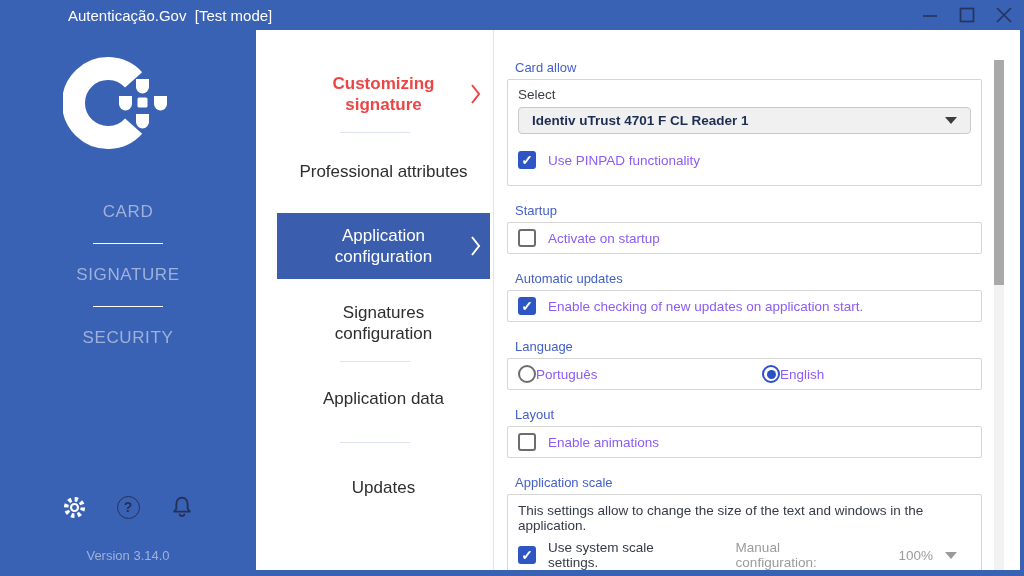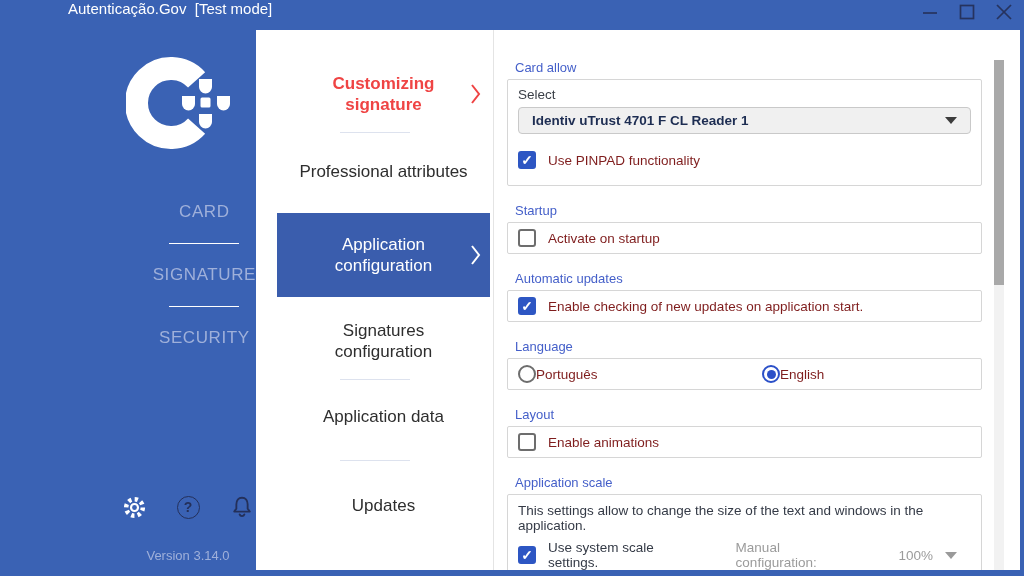--- a/index.html
+++ b/index.html
@@ -1,63 +1,63 @@
 <!DOCTYPE html>
 <html><head>
 <meta charset="utf-8">
 <style>
   * { margin:0; padding:0; box-sizing:border-box; }
   html,body { width:1024px; height:576px; overflow:hidden; }
   body { font-family:"Liberation Sans", sans-serif; background:#fff; }
   .app { width:1024px; height:576px; display:flex; flex-direction:column; }
 
   
-  .titlebar { height:30px; background:#3a62b4; display:flex; align-items:flex-start; flex:0 0 30px; }
+  .titlebar { height:30px; background:#3a62b4; display:flex; align-items:center; flex:0 0 30px; }
   .title { color:#fff; font-size:15px; padding-left:68px; white-space:pre; }
   .win-controls { margin-left:auto; display:flex; align-items:center; gap:13px; padding-right:8px; }
   .win-btn { background:none; border:none; width:24px; height:24px; display:flex; align-items:center; justify-content:center; cursor:pointer; }
   .win-btn svg { stroke:#26335e; stroke-width:1.7; fill:none; }
 
   
   .body { flex:1; display:flex; min-height:0; }
 
   
-  .sidebar { width:256px; flex:0 0 256px; background:#3a62b4; display:flex; flex-direction:column; align-items:flex-end; }
+  .sidebar { width:256px; flex:0 0 256px; background:#3a62b4; display:flex; flex-direction:column; align-items:center; }
   .logo { margin-top:24px; }
   .side-nav { margin-top:44px; text-align:center; }
   .side-item { color:#9fb0da; font-size:17px; letter-spacing:0.6px; line-height:20px; cursor:pointer; }
   .side-div { width:70px; height:1px; background:#ffffff; margin:21px auto; }
   .side-bottom { margin-top:auto; display:flex; flex-direction:column; align-items:center; }
   .side-icons { display:flex; align-items:center; gap:26px; }
   .icon-btn { background:none; border:none; cursor:pointer; display:flex; align-items:center; justify-content:center; width:28px; height:28px; }
   .help-circle { width:23px; height:23px; border:1.8px solid #24305a; border-radius:50%; color:#24305a; font-size:14px; font-weight:bold; display:flex; align-items:center; justify-content:center; }
   .version { color:#9fb0da; font-size:13px; margin:27px 0 13px; }
 
   
   .main { flex:1; display:flex; min-width:0; border-right:4px solid #3a62b4; border-bottom:6px solid #3a62b4; background:#fff; }
 
   
   .menu { width:237px; flex:0 0 237px; padding-top:34px; }
   .menu-item { width:213px; margin-left:21px; display:flex; align-items:center; justify-content:center; text-align:center; position:relative; font-size:17px; color:#2e2e2e; line-height:21px; cursor:pointer; }
   .mi-label { max-width:172px; }
   .mi-2line { height:60px; }
   .mi-single { height:56px; }
   .menu-item.highlighted { color:#ef4444; font-weight:bold; }
-  .menu-item.selected { background:#3a5dad; color:#fff; height:84px; margin-top:12px; margin-bottom:14px; }
+  .menu-item.selected { background:#3a5dad; color:#fff; height:66px; margin-top:12px; margin-bottom:14px; }
   .chev { position:absolute; right:9px; top:50%; transform:translateY(-50%); display:flex; }
   .chev svg { stroke:currentColor; stroke-width:2; fill:none; }
   .menu-divider { width:70px; height:1px; background:#dde2ee; margin:8px auto; }
   .menu-divider.wide-gap { margin:16px auto; }
 
   
   .content { flex:1; position:relative; border-left:1px solid #e4e4e4; padding-top:30px; overflow:hidden; min-width:0; }
   .section { margin-bottom:17px; }
   .section-label { color:#445fc9; font-size:13px; margin:0 0 4px 21px; }
   .box { margin-left:13px; width:475px; background:#fff; border:1px solid #d6d6d6; border-radius:2px; }
-  .opt-row { display:flex; align-items:center; gap:12px; min-height:30px; padding:0 10px; font-size:13.5px; color:#7f1d1d; }
+  .opt-row { display:flex; align-items:center; gap:12px; min-height:30px; padding:0 10px; font-size:13.5px; color:#8b5cf6; }
 
   .checkbox { width:18px; height:18px; flex:0 0 18px; border:2px solid #6d6d6d; border-radius:3px; background:#fff; display:inline-flex; align-items:center; justify-content:center; cursor:pointer; }
   .checkbox.checked { background:#2d56c3; border-color:#2d56c3; }
   .checkbox.checked::after { content:"✓"; color:#fff; font-size:14px; font-weight:bold; line-height:1; }
 
   .radio { width:18px; height:18px; flex:0 0 18px; border:2px solid #6d6d6d; border-radius:50%; background:#fff; display:inline-flex; align-items:center; justify-content:center; cursor:pointer; }
   .radio.checked { border-color:#2b50c8; }
   .radio.checked::after { content:""; width:9px; height:9px; border-radius:50%; background:#2b50c8; }
 
   .select-label { font-size:13.5px; color:#3a3f47; padding:7px 10px 5px; }

